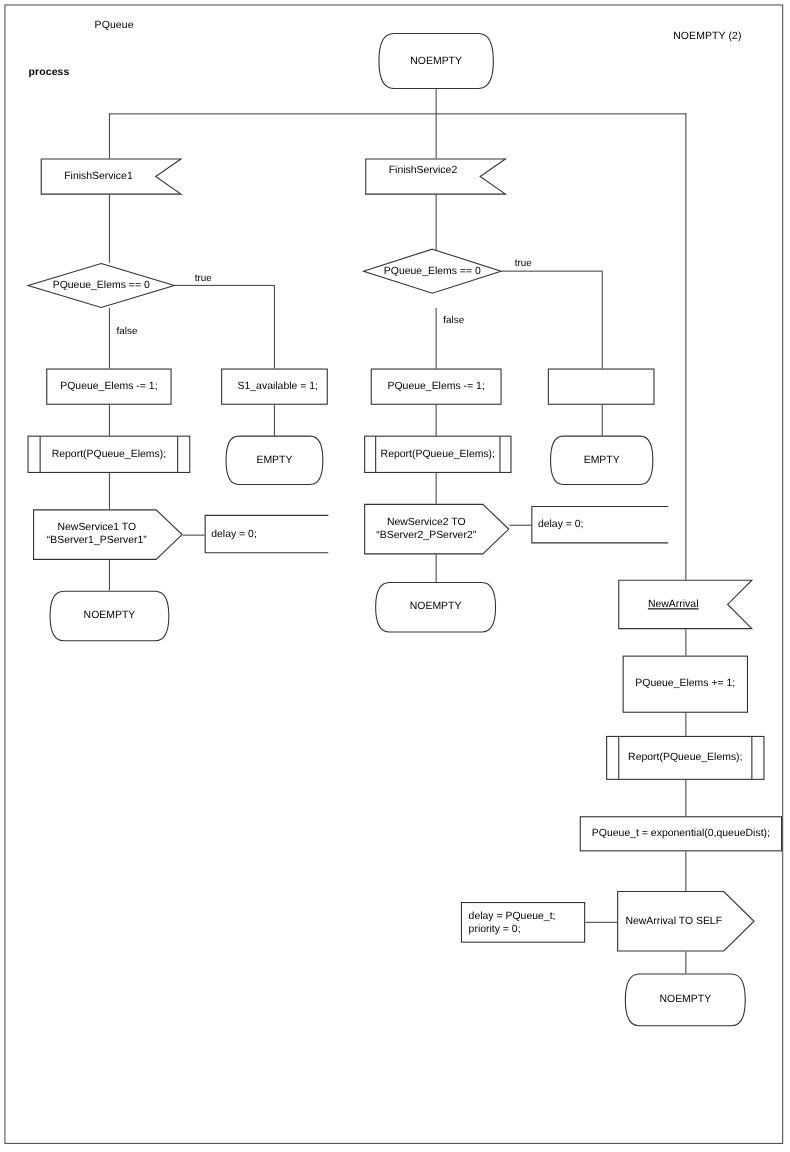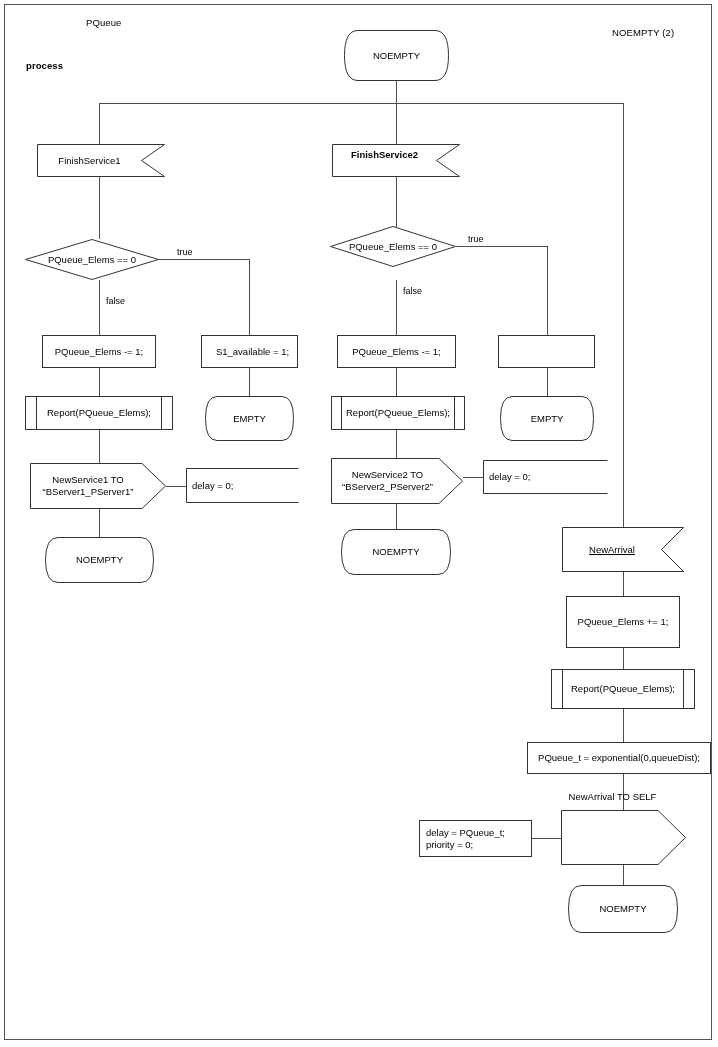--- a/index.html
+++ b/index.html
@@ -182,21 +182,21 @@
       <path class="stroke" d="M 13 0.5 L 96 0.5 Q 108.5 0.5 108.5 23 Q 108.5 45.5 96 45.5 L 13 45.5 Q 0.5 45.5 0.5 23 Q 0.5 0.5 13 0.5 Z"></path>
     </svg>
   </div>
   <div class="lbl" style="left:45px;top:537px;width:109px;height:46px;">NOEMPTY</div>
 
   <div class="shape" style="left:332px;top:144px;width:128px;height:33px;">
     <svg width="128" height="33" viewBox="0 0 128 33">
       <path class="stroke" d="M 0.5 0.5 L 127.5 0.5 L 104.5 16.5 L 127.5 32.5 L 0.5 32.5 Z"></path>
     </svg>
   </div>
-  <div class="lbl" style="left:332px;top:144px;width:105px;height:22px;font-weight:bold;">FinishService2</div>
+  <div class="lbl" style="left:332px;top:144px;width:105px;height:22px;">FinishService2</div>
 
   <div class="shape" style="left:330px;top:226px;width:126px;height:41px;">
     <svg width="126" height="41" viewBox="0 0 126 41">
       <path class="stroke" d="M 63 0.5 L 125.5 20.5 L 63 40.5 L 0.5 20.5 Z"></path>
     </svg>
   </div>
   <div class="lbl" style="left:330px;top:226px;width:126px;height:41px;">PQueue_Elems == 0</div>
   <div class="edge-txt" style="left:468px;top:234px;">true</div>
   <div class="edge-txt" style="left:403px;top:286px;">false</div>
 
@@ -279,21 +279,21 @@
         <rect class="stroke" x="0.5" y="0.5" width="183" height="31"></rect>
       </svg>
   </div>
   <div class="lbl" style="left:527px;top:742px;width:184px;height:32px;">PQueue_t = exponential(0,queueDist);</div>
 
   <div class="shape" style="left:561px;top:810px;width:125px;height:55px;">
     <svg width="125" height="55" viewBox="0 0 125 55">
       <path class="stroke" d="M 0.5 0.5 L 97 0.5 L 124.5 27.5 L 97 54.5 L 0.5 54.5 Z"></path>
     </svg>
   </div>
-  <div class="lbl" style="left:561px;top:769px;width:103px;height:55px;">NewArrival TO SELF</div>
+  <div class="lbl" style="left:561px;top:810px;width:103px;height:55px;">NewArrival TO SELF</div>
 
   <div class="shape" style="left:419px;top:820px;width:113px;height:37px;">
     <svg width="113" height="37" viewBox="0 0 113 37">
       <rect class="stroke" x="0.5" y="0.5" width="112" height="36"></rect>
     </svg>
   </div>
   <div class="lbl left" style="left:426px;top:820px;width:106px;height:37px;">delay = PQueue_t;
 priority = 0;</div>
 
   <div class="shape" style="left:568px;top:885px;width:110px;height:48px;">

